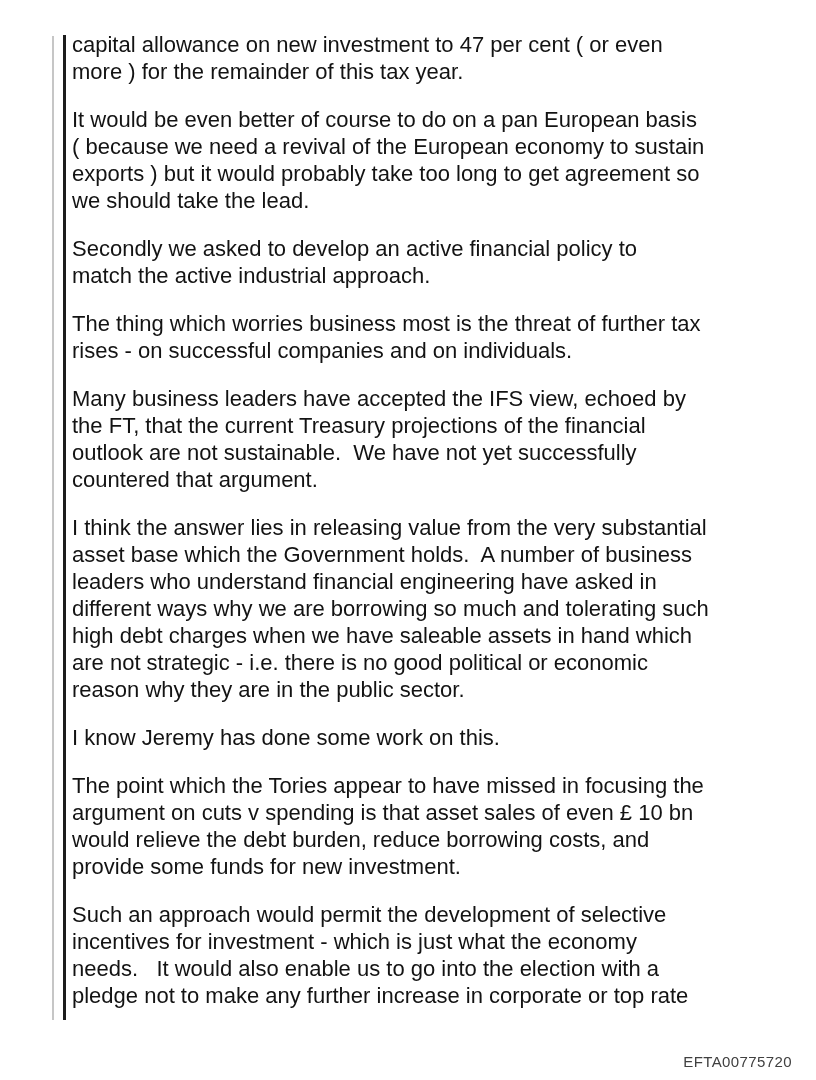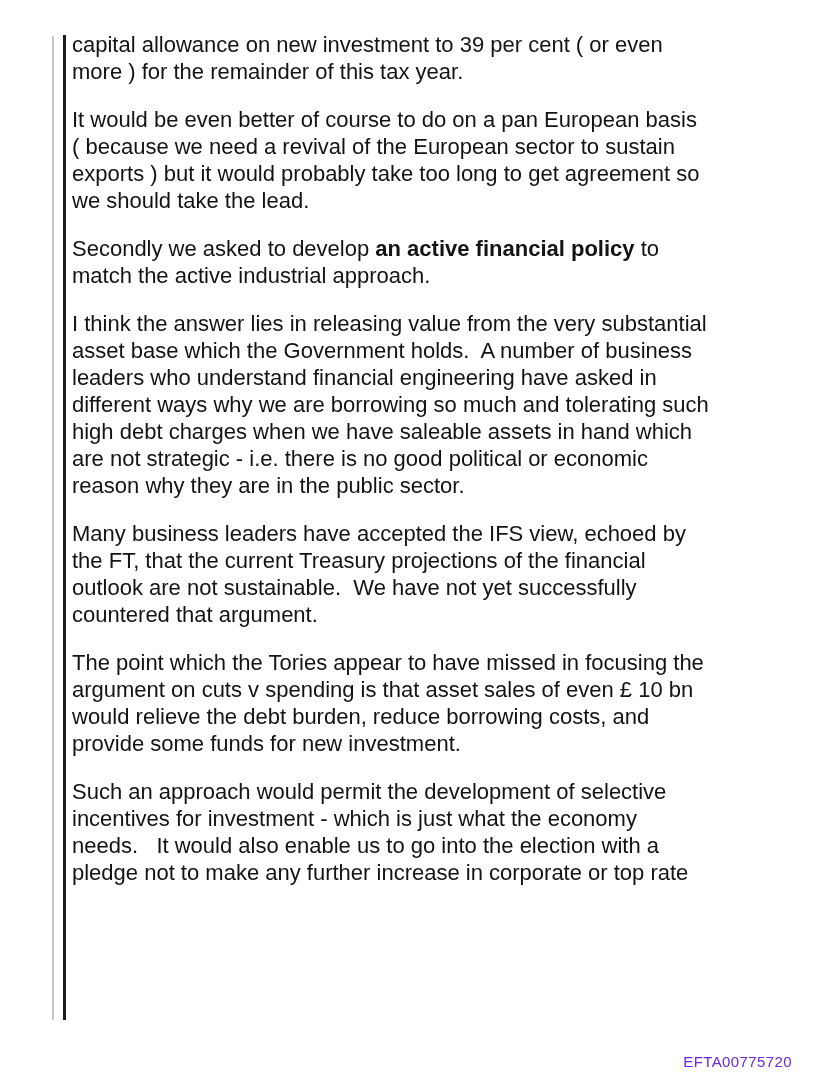--- a/index.html
+++ b/index.html
@@ -34,56 +34,59 @@
     left: 72px; top: 31px;
     width: 738px;
     color: #131313;
     font-size: 22px;
     line-height: 27px;
   }
   .para {
     white-space: pre-wrap;
     margin: 0 0 21px 0;
   }
-  .para .bold { font-weight: bold; text-align: right; }
+  .para .bold { font-weight: normal; text-align: right; }
   .bates {
     position: absolute;
     top: 1053px;
     right: 24px;
     font-size: 15px;
     letter-spacing: 0.4px;
-    color: #6d28d9;
+    color: #404040;
   }
 </style>
 </head>
 <body>
 
 <div class="page">
   <div class="rule-light"></div>
   <div class="rule-dark"></div>
   <div class="doc-body" id="doc-body">
-      <p class="para"><span>capital allowance on new investment to 39 per cent ( or even
+      <p class="para"><span>capital allowance on new investment to 47 per cent ( or even
 more ) for the remainder of this tax year.</span></p>
       <p class="para"><span>It would be even better of course to do on a pan European basis
-( because we need a revival of the European sector to sustain
+( because we need a revival of the European economy to sustain
 exports ) but it would probably take too long to get agreement so
 we should take the lead.</span></p>
       <p class="para"><span>Secondly we asked to develop </span><span class="bold">an active financial policy</span><span> to
 match the active industrial approach.</span></p>
+      <p class="para"><span>The thing which worries business most is the threat of further tax
+rises - on successful companies and on individuals.</span></p>
+      <p class="para"><span>Many business leaders have accepted the IFS view, echoed by
+the FT, that the current Treasury projections of the financial
+outlook are not sustainable.  We have not yet successfully
+countered that argument.</span></p>
       <p class="para"><span>I think the answer lies in releasing value from the very substantial
 asset base which the Government holds.  A number of business
 leaders who understand financial engineering have asked in
 different ways why we are borrowing so much and tolerating such
 high debt charges when we have saleable assets in hand which
 are not strategic - i.e. there is no good political or economic
 reason why they are in the public sector.</span></p>
-      <p class="para"><span>Many business leaders have accepted the IFS view, echoed by
-the FT, that the current Treasury projections of the financial
-outlook are not sustainable.  We have not yet successfully
-countered that argument.</span></p>
+      <p class="para"><span>I know Jeremy has done some work on this.</span></p>
       <p class="para"><span>The point which the Tories appear to have missed in focusing the
 argument on cuts v spending is that asset sales of even £ 10 bn
 would relieve the debt burden, reduce borrowing costs, and
 provide some funds for new investment.</span></p>
       <p class="para"><span>Such an approach would permit the development of selective
 incentives for investment - which is just what the economy
 needs.   It would also enable us to go into the election with a
 pledge not to make any further increase in corporate or top rate</span></p>
     </div>
   <div class="bates">EFTA00775720</div>

